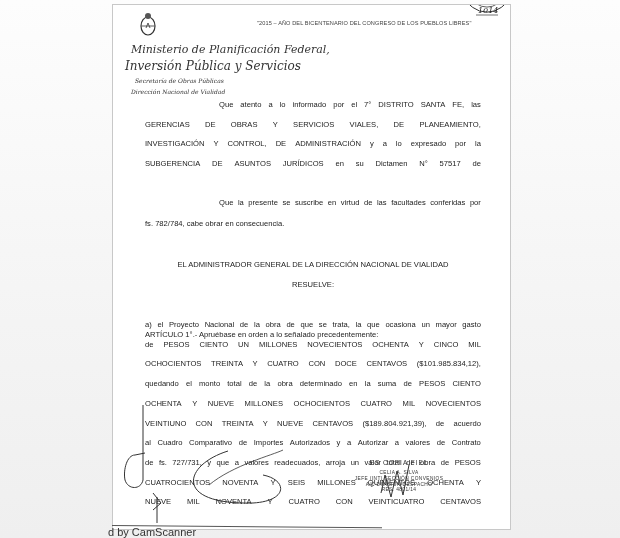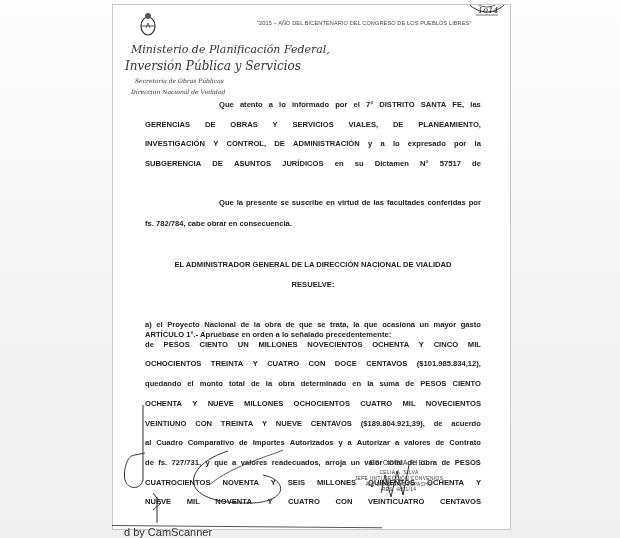--- a/index.html
+++ b/index.html
@@ -24,36 +24,36 @@
   .m2 { font-size:12px; margin-top:3px; }
   .m3 { font-size:6px; margin-top:4px; padding-left:10px; }
   .m4 { font-size:6px; margin-top:4px; padding-left:6px; }
   .motto {
     left:144px; top:15px; font-size:5.6px; color:#444; white-space:nowrap; letter-spacing:0.1px;
   }
   .folio-stamp {
     left:345px; top:-12px; width:58px; height:38px;
   }
   .body-text {
-    left:32px; width:336px; font-size:7.6px; color:#222; line-height:19.7px;font-weight:bold;
+    left:32px; width:336px; font-size:7.6px; color:#222; line-height:19.7px;
   }
   .line { white-space:nowrap; display:flex; justify-content:space-between; }
   .line.left { justify-content:flex-start;margin-top:40px; }
   .line.center { justify-content:center; }
   .indent1 { padding-left:74px; }
   .indent2 { padding-left:74px; }
   .indent-porello { padding-left:42px; }
   .cert {
     left:226px; top:454px; width:120px; text-align:center; color:#333;
   }
   .cert .es { font-size:6.5px; letter-spacing:1px; }
   .cert .small { font-size:4.8px; line-height:5.8px; letter-spacing:0.4px; }
   .scribble { pointer-events:none; }
   .camscanner {
-    position:absolute; left:124px; top:526px; font-size:11px; color:#333; white-space:nowrap;
+    position:absolute; left:108px; top:526px; font-size:11px; color:#333; white-space:nowrap;
     line-height:12px;
   }
   .cut-line { position:absolute; left:112px; top:525px; width:270px; height:1px; background:#555; transform:rotate(0.5deg); transform-origin:left; }
 </style>
 </head>
 <body>
 
 <div class="page">
 
   <svg class="abs crest" viewBox="0 0 20 26">

